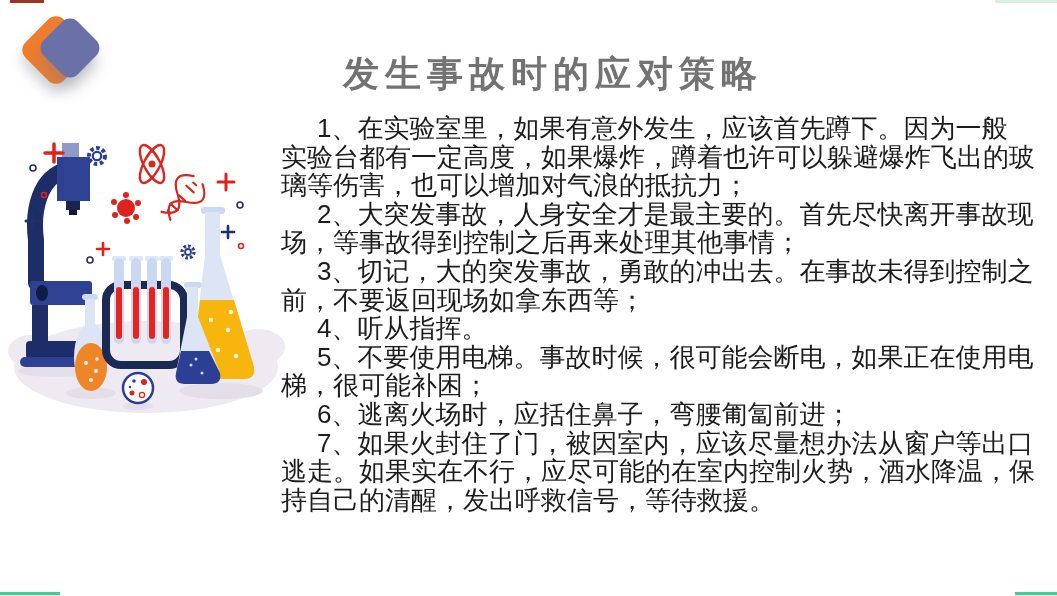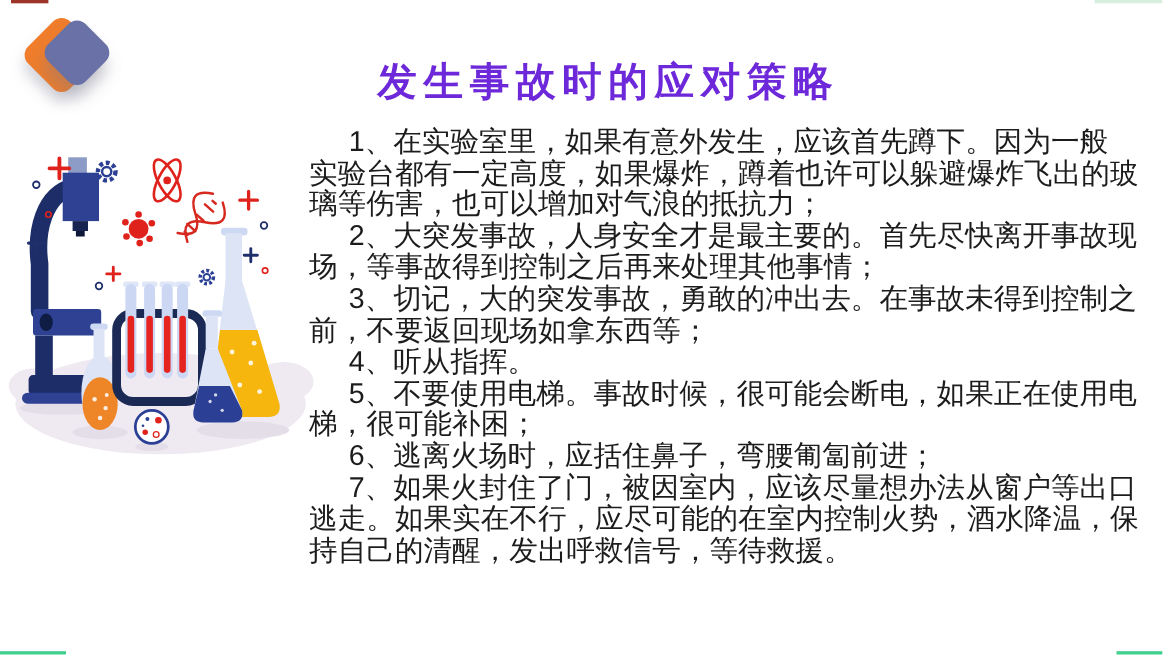--- a/index.html
+++ b/index.html
@@ -11,21 +11,21 @@
   .red-sliver{position:absolute;left:10px;top:0;width:34px;height:3px;background:#9c3428;}
   .top-right-green{position:absolute;right:0;top:0;width:62px;height:3px;background:#d8efe0;}
   .bottom-left-green{position:absolute;left:0;bottom:1px;width:60px;height:3px;background:#41cf8e;}
   .bottom-right-green{position:absolute;right:0;bottom:1px;width:42px;height:3px;background:#41cf8e;}
   .diamond{position:absolute;border-radius:11px;transform:rotate(45deg);}
   .diamond.orange{left:29px;top:23px;width:54px;height:54px;background:#ef7d2b;box-shadow:6px 8px 12px rgba(130,130,150,.30);}
   .diamond.blue{left:46px;top:24px;width:48px;height:48px;background:#6971a6;box-shadow:8px 10px 14px rgba(120,120,140,.35);}
   
   .title{
     position:absolute;left:343px;top:50px;
-    font-size:36px;font-weight:bold;letter-spacing:6px;color:#6d28d9;
+    font-size:36px;font-weight:bold;letter-spacing:6px;color:#737373;
     font-family:"Liberation Serif","DejaVu Serif",serif;white-space:nowrap;
   }
   
   .body{
     position:absolute;left:281px;top:114px;width:790px;
     font-size:26px;line-height:28.6px;color:#1c1c1c;
   }
   .body p{margin:0;white-space:pre-line;text-indent:36px;}
   
   .lab{position:absolute;left:6px;top:115px;width:285px;height:300px;}

